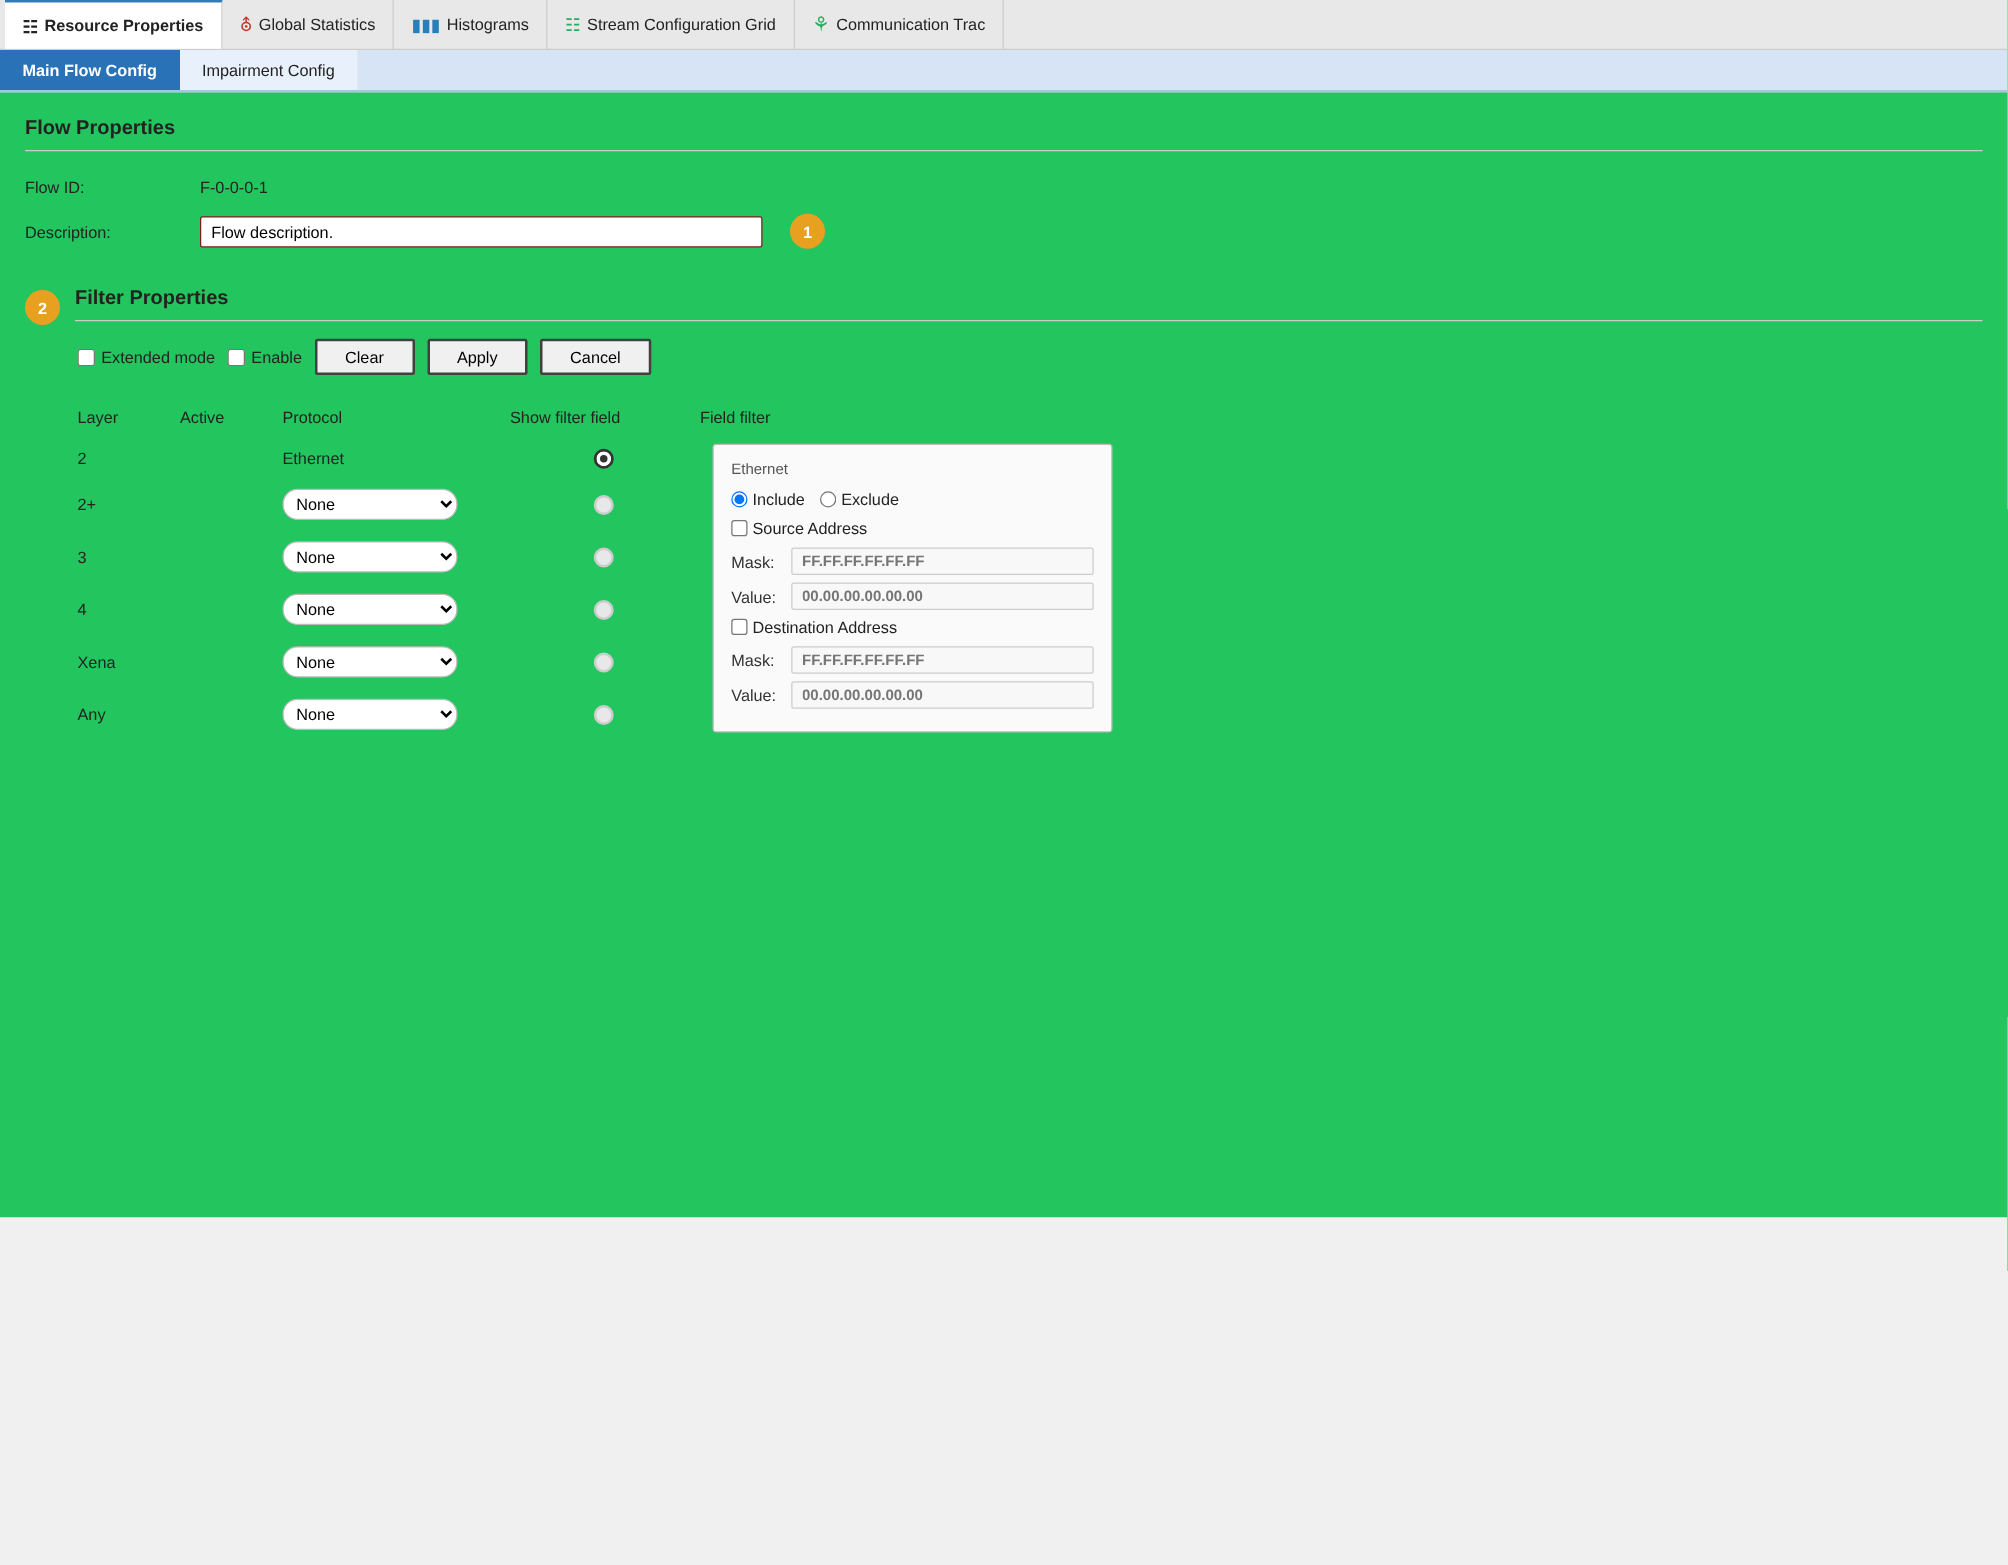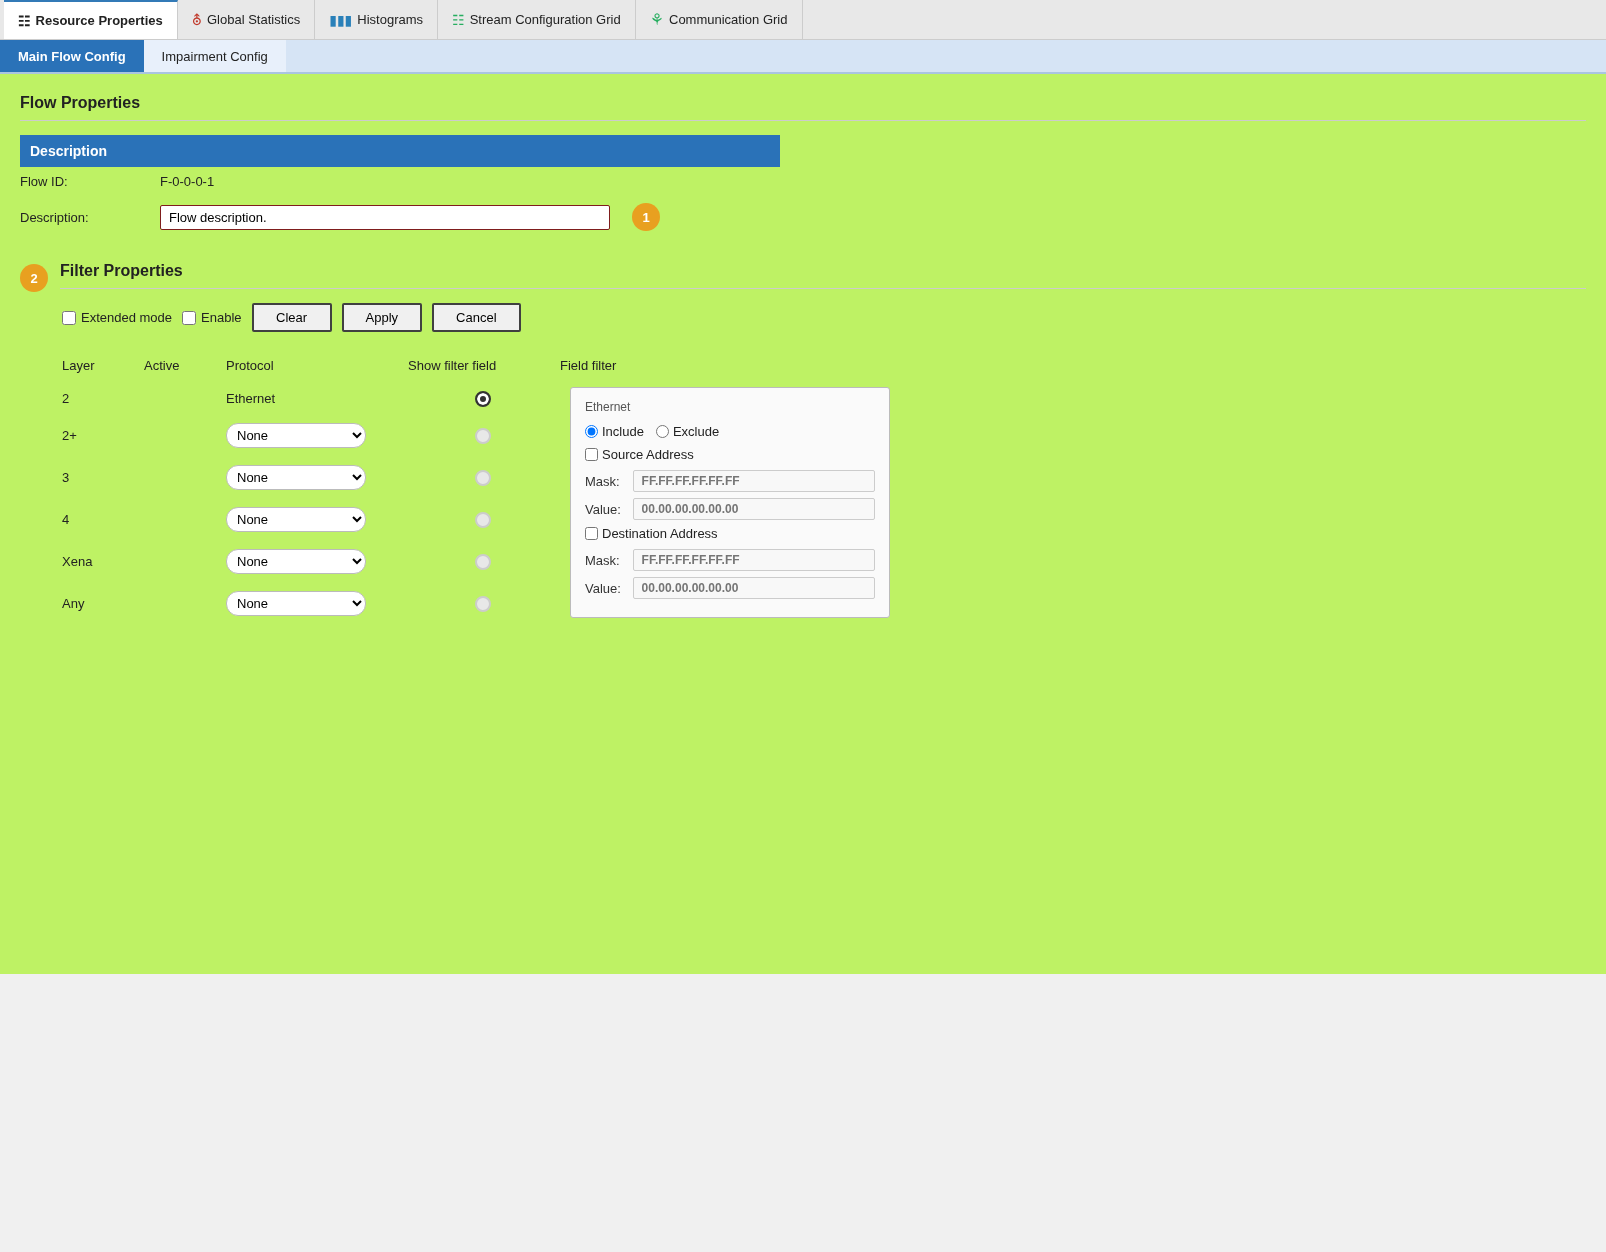--- a/index.html
+++ b/index.html
@@ -51,21 +51,21 @@
     }
     .sub-tab.active {
       background: #2a72b8;
       color: #fff;
       font-weight: 600;
     }
     .sub-tab:not(.active) { background: #e8f0fb; }
 
     
     .main-content {
-      background: #bef264;
+      background: #22c55e;
       padding: 16px 20px;
       min-height: 900px;
     }
 
     
     .section-title {
       font-size: 16px;
       font-weight: 700;
       margin-bottom: 8px;
       margin-top: 4px;
@@ -278,40 +278,39 @@
   <div class="top-tab">
     <span style="color:#2980b9;font-size:14px;">▮▮▮</span>
     <span>Histograms</span>
   </div>
   <div class="top-tab">
     <span style="color:#27ae60;font-size:14px;">☷</span>
     <span>Stream Configuration Grid</span>
   </div>
   <div class="top-tab">
     <span style="color:#27ae60;font-size:16px;">⚘</span>
-    <span>Communication Grid</span>
+    <span>Communication Trac</span>
   </div>
 </div>
 
 <div class="sub-tabs">
   <div class="sub-tab active">
     <span>Main Flow Config</span>
   </div>
   <div class="sub-tab">
     <span>Impairment Config</span>
   </div>
 </div>
 
 <div class="main-content">
 
   <div class="section-title">Flow Properties</div>
   <hr class="section-divider">
 
   <div style="margin-bottom:24px; position:relative;">
-    <div class="desc-table-header">Description</div>
     <div class="desc-row">
       <span class="desc-label">Flow ID:</span>
       <span class="desc-value">F-0-0-0-1</span>
     </div>
     <div class="desc-row" style="align-items:center;">
       <span class="desc-label">Description:</span>
       <input class="desc-input" type="text" value="Flow description." style="">
 
       <span class="badge" style="margin-left:12px;">1</span>
     </div>

